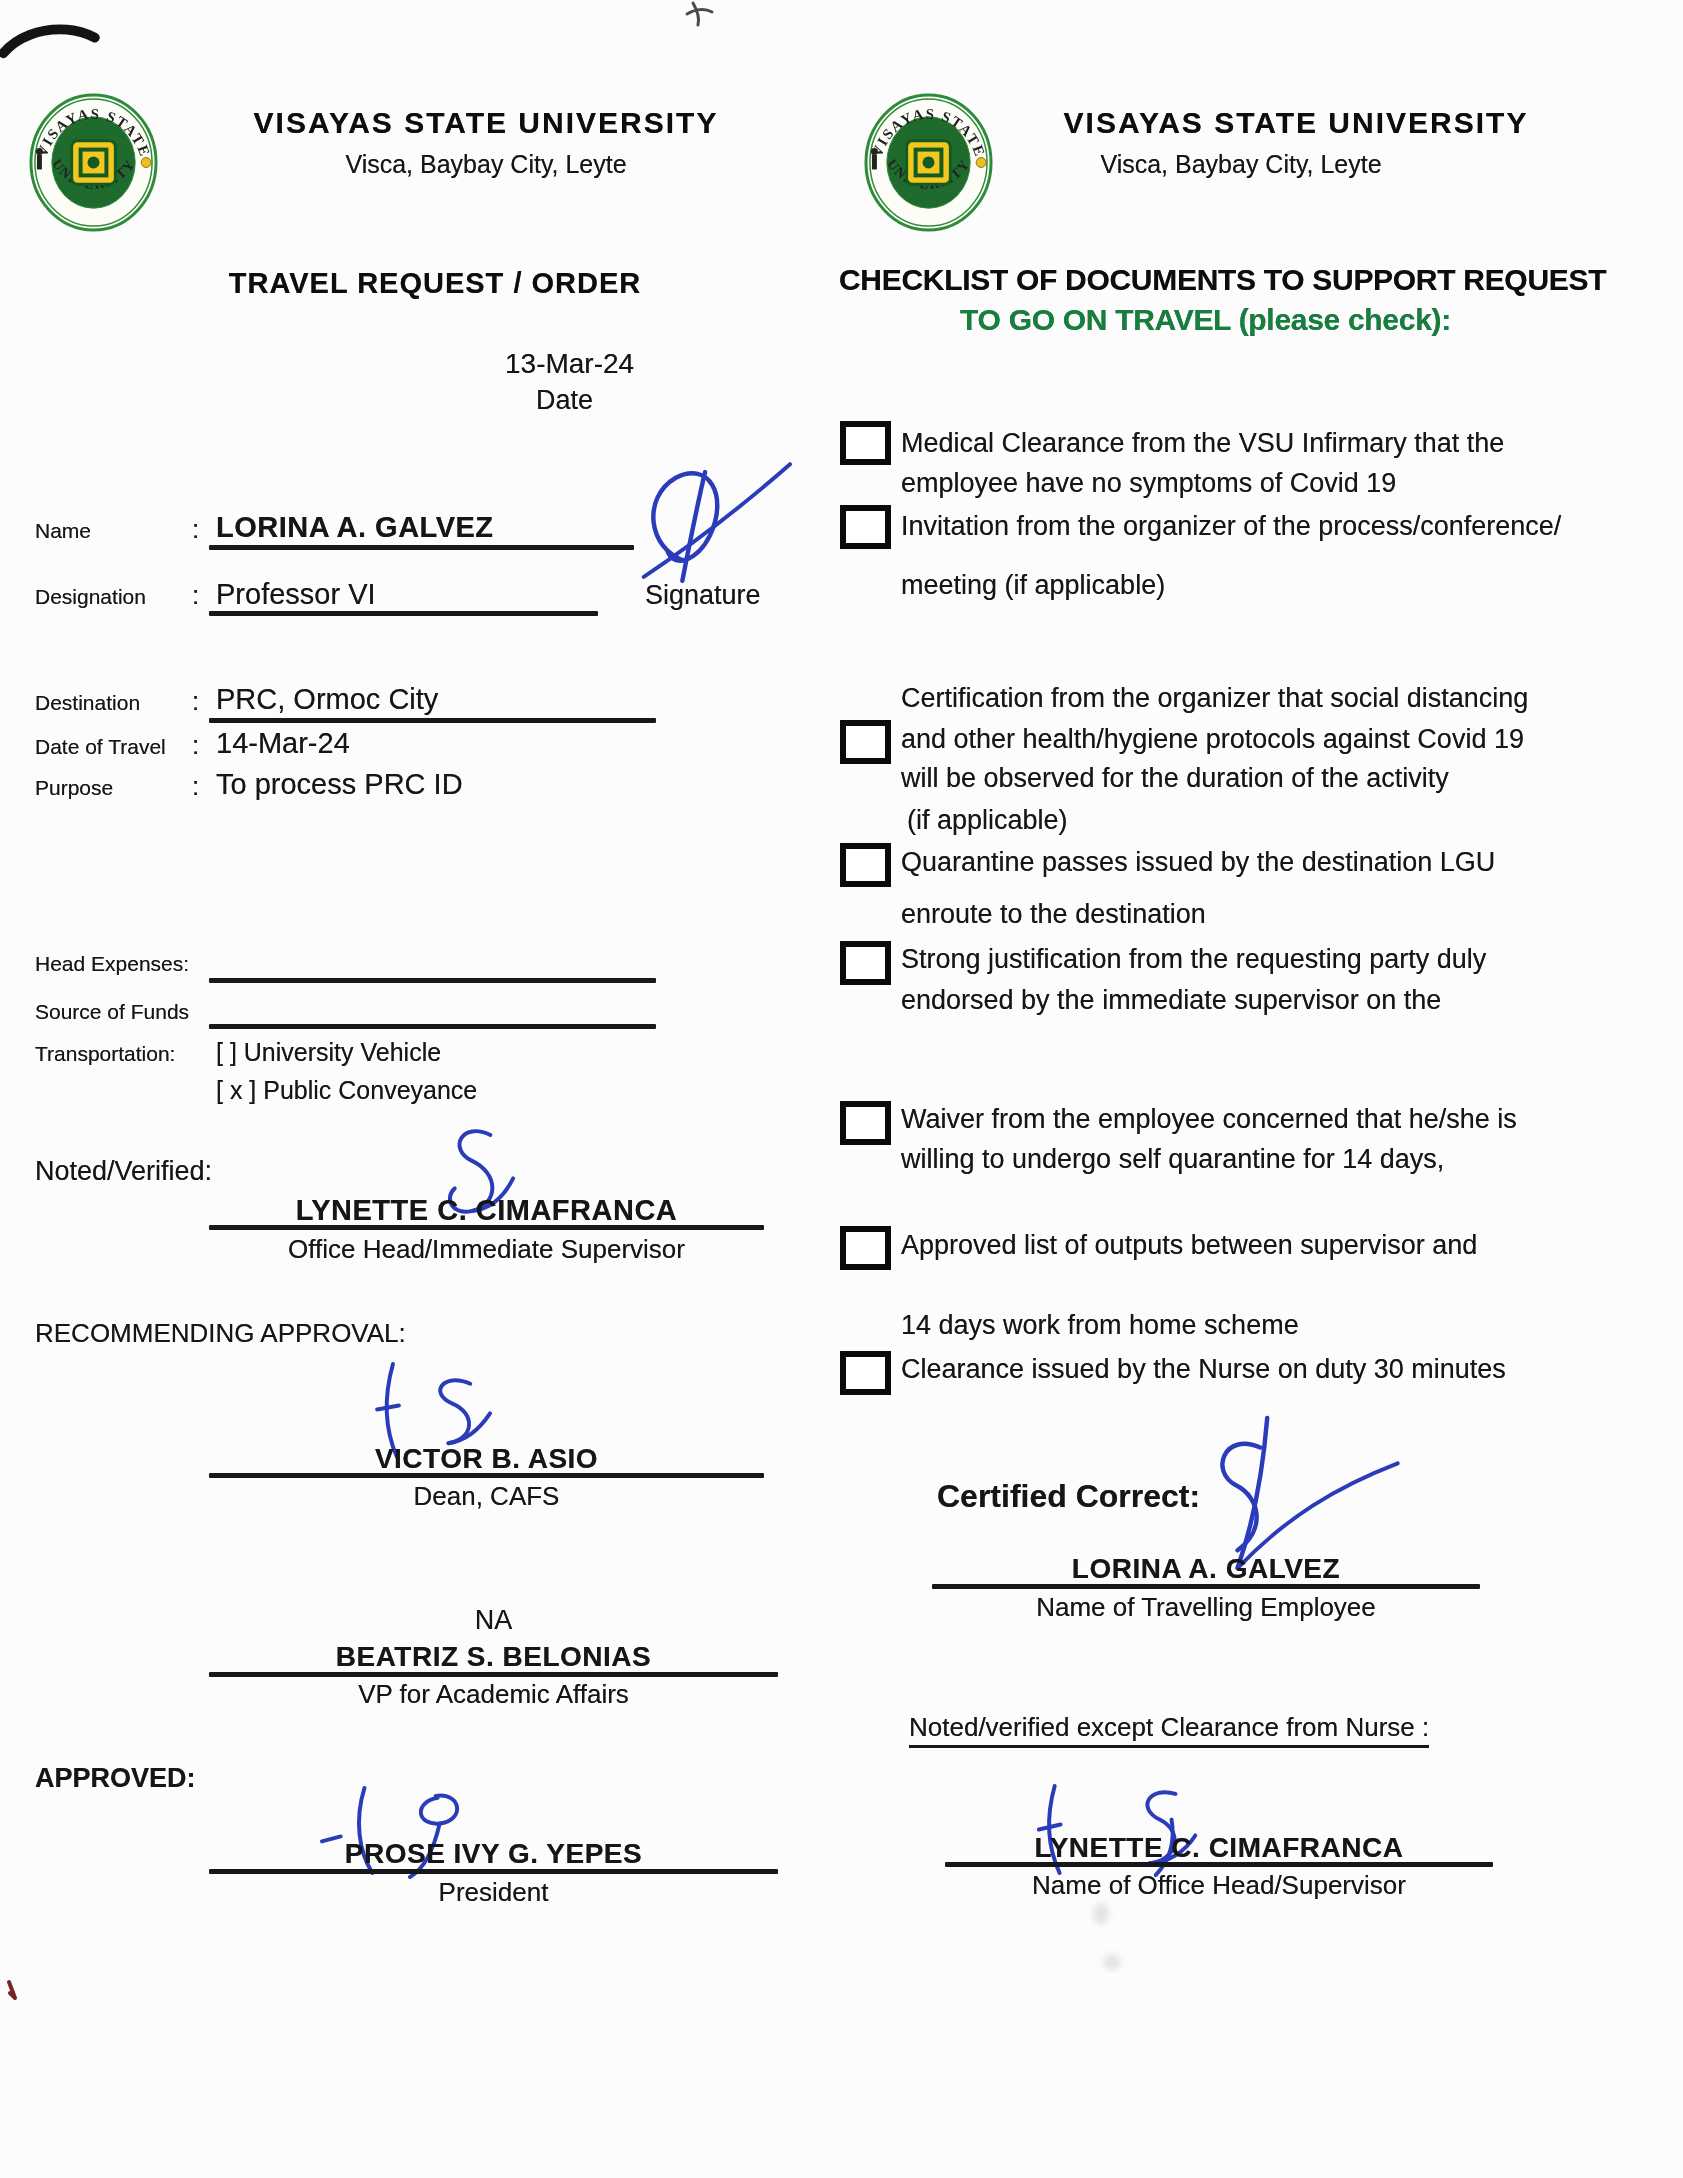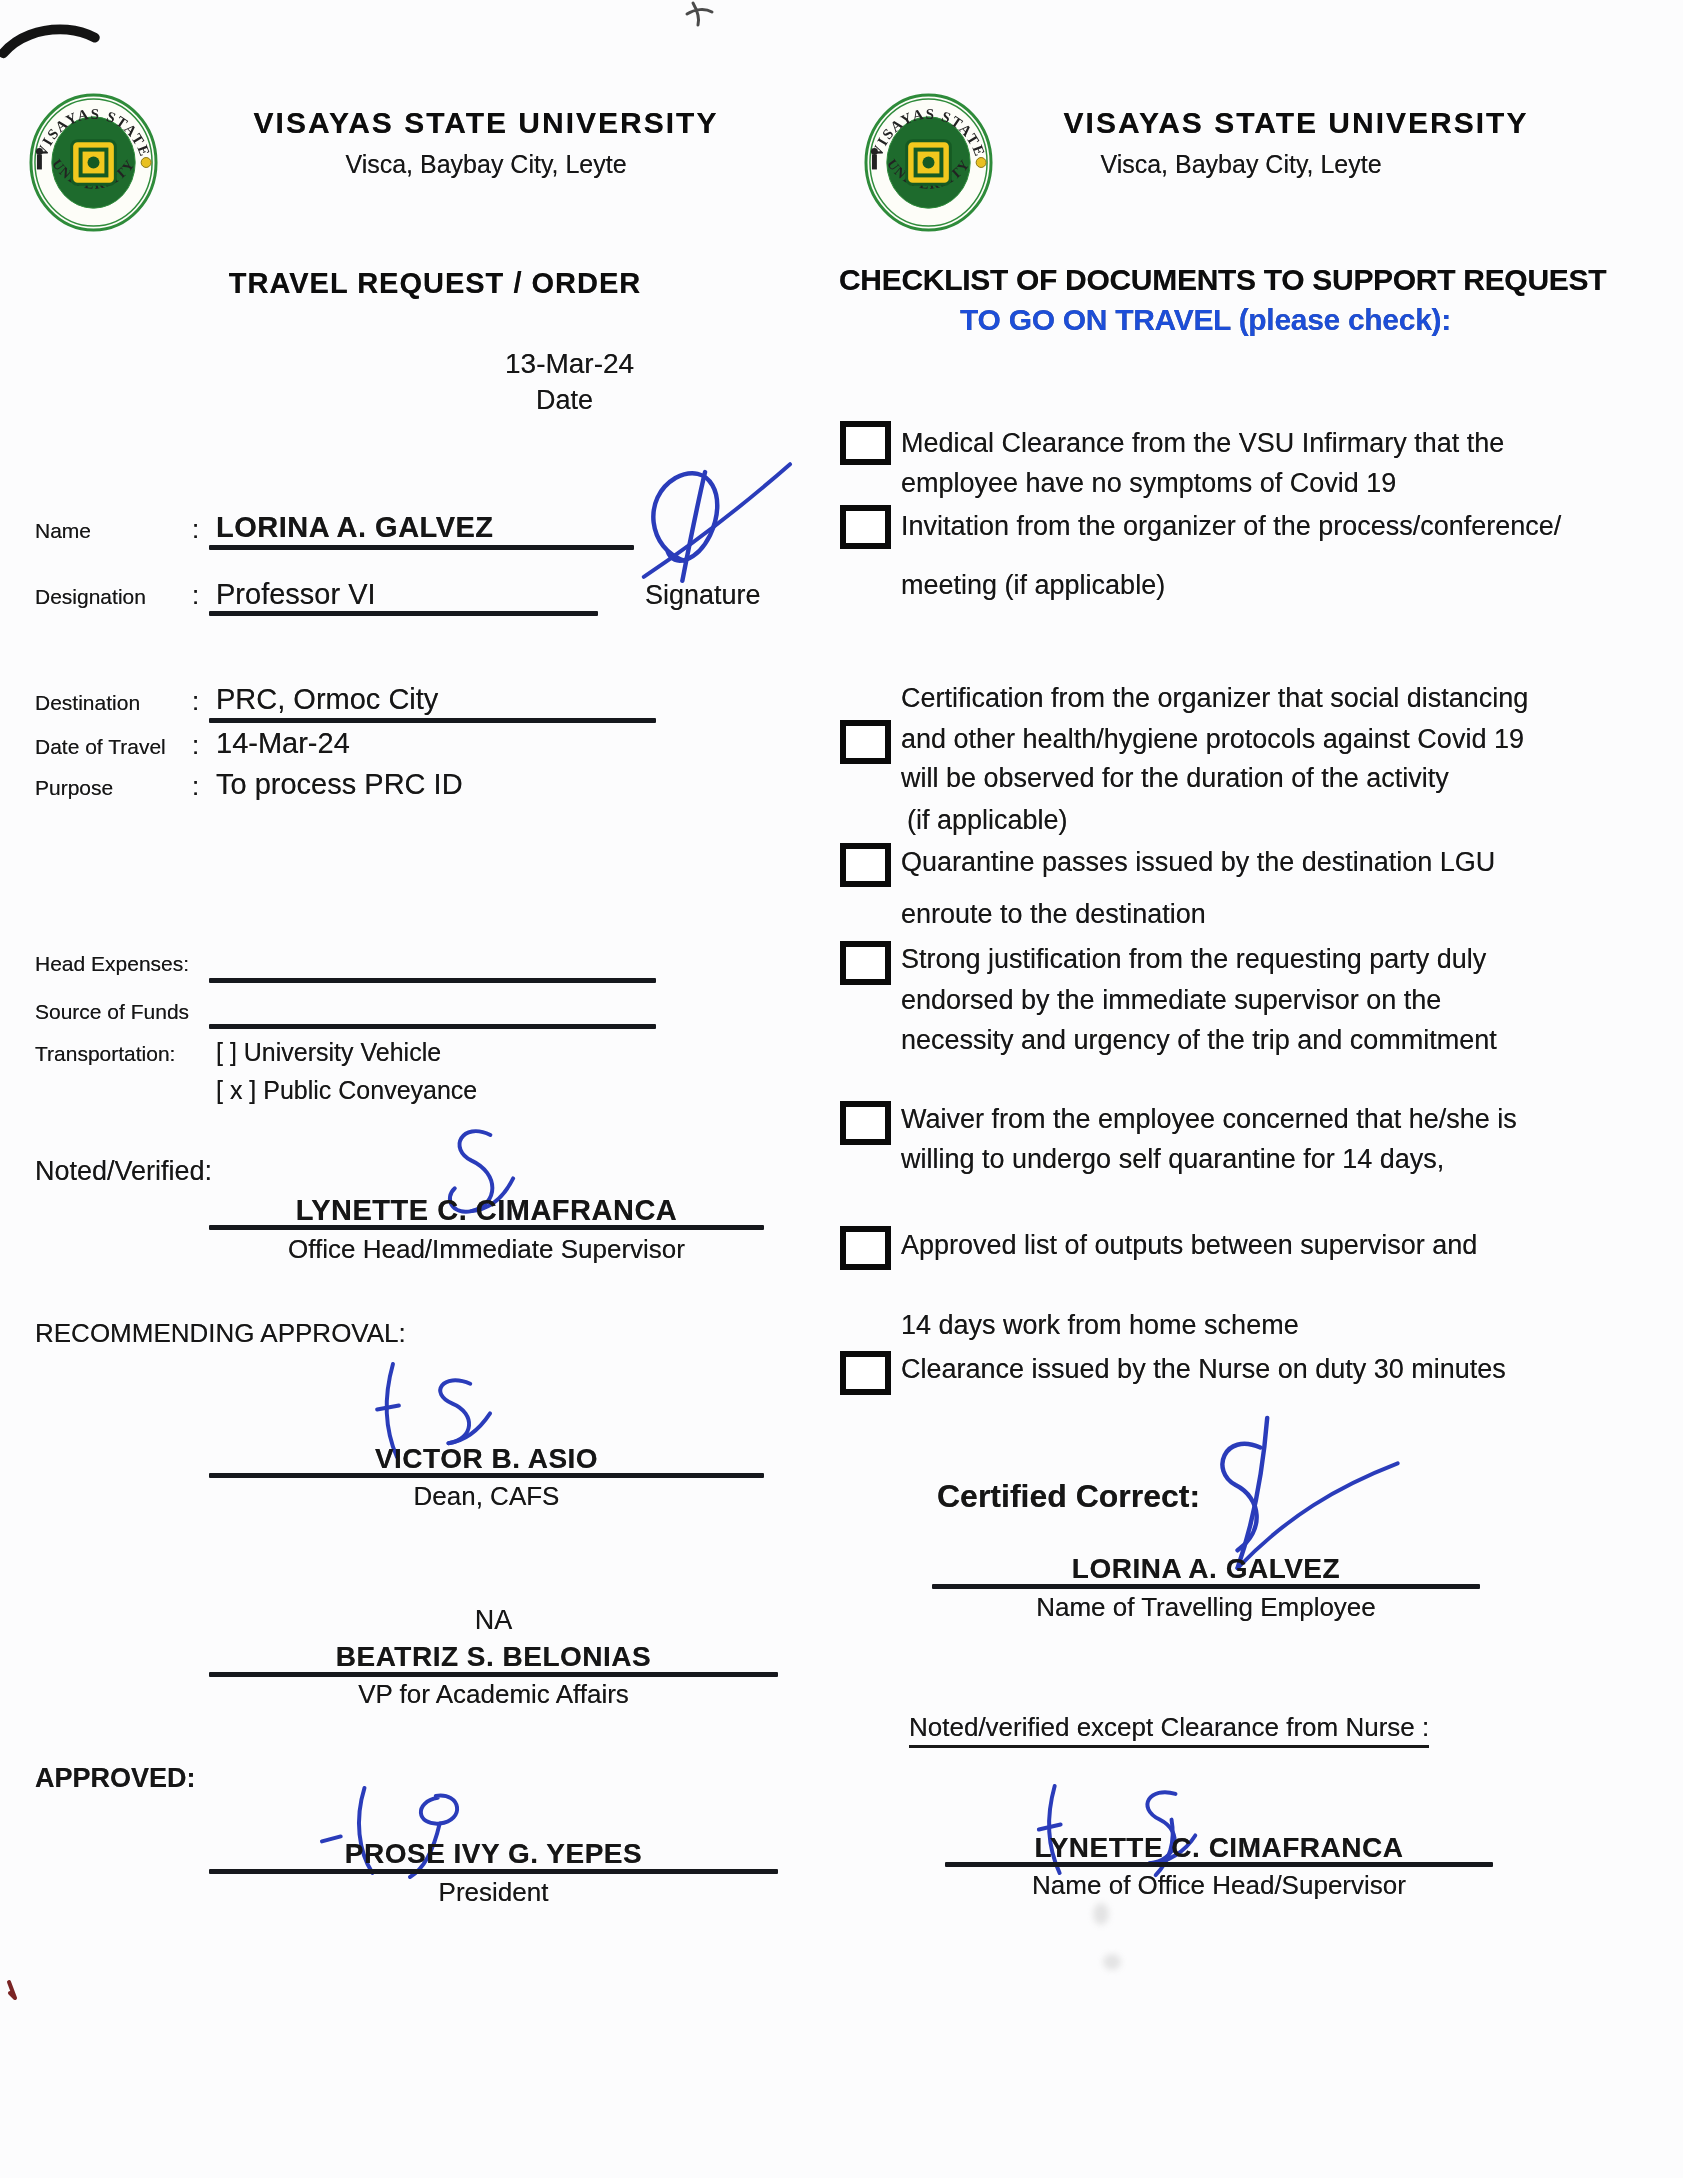--- a/index.html
+++ b/index.html
@@ -164,21 +164,21 @@
     <circle cx="66" cy="72" r="6" fill="#155a23"></circle>
     <circle cx="119" cy="72" r="5" fill="#e8c022" stroke="#8a7511" stroke-width="1"></circle>
     <rect x="9" y="64" width="5" height="15" fill="#222"></rect>
     <circle cx="11.5" cy="61" r="3.5" fill="#222"></circle>
   </svg>
 
   <div class="t b c" style="left:979px;top:106px;width:634px;font-size:30px;letter-spacing:2px;color:#0d0d0d">VISAYAS STATE UNIVERSITY</div>
   <div class="t c" style="left:924px;top:150px;width:634px;font-size:25px">Visca, Baybay City, Leyte</div>
 
   <div class="t b c" style="left:839px;top:263px;width:733px;font-size:30px;letter-spacing:-0.3px;color:#0d0d0d">CHECKLIST OF DOCUMENTS TO SUPPORT REQUEST</div>
-  <div class="t b c" style="left:839px;top:303px;width:733px;font-size:30px;letter-spacing:-0.3px;color:#1d4ed8">TO GO ON TRAVEL (please check):</div>
+  <div class="t b c" style="left:839px;top:303px;width:733px;font-size:30px;letter-spacing:-0.3px;color:#15803d">TO GO ON TRAVEL (please check):</div>
 
   <div class="cbx" style="top:421px"></div>
   <div class="cbx" style="top:505px"></div>
   <div class="cbx" style="top:720px"></div>
   <div class="cbx" style="top:843px"></div>
   <div class="cbx" style="top:941px"></div>
   <div class="cbx" style="top:1101px"></div>
   <div class="cbx" style="top:1226px"></div>
   <div class="cbx" style="top:1351px"></div>
 
@@ -187,21 +187,20 @@
   <div class="t" style="left:901px;top:511px;font-size:27px">Invitation from the organizer of the process/conference/</div>
   <div class="t" style="left:901px;top:570px;font-size:27px">meeting (if applicable)</div>
   <div class="t" style="left:901px;top:683px;font-size:27px">Certification from the organizer that social distancing</div>
   <div class="t" style="left:901px;top:724px;font-size:27px">and other health/hygiene protocols against Covid 19</div>
   <div class="t" style="left:901px;top:763px;font-size:27px">will be observed for the duration of the activity</div>
   <div class="t" style="left:907px;top:805px;font-size:27px"> (if applicable)</div>
   <div class="t" style="left:901px;top:847px;font-size:27px">Quarantine passes issued by the destination LGU</div>
   <div class="t" style="left:901px;top:899px;font-size:27px">enroute to the destination</div>
   <div class="t" style="left:901px;top:944px;font-size:27px">Strong justification from the requesting party duly</div>
   <div class="t" style="left:901px;top:985px;font-size:27px">endorsed by the immediate supervisor on the</div>
-  <div class="t" style="left:901px;top:1025px;font-size:27px">necessity and urgency of the trip and commitment</div>
   <div class="t" style="left:901px;top:1104px;font-size:27px">Waiver from the employee concerned that he/she is</div>
   <div class="t" style="left:901px;top:1144px;font-size:27px">willing to undergo self quarantine for 14 days,</div>
   <div class="t" style="left:901px;top:1230px;font-size:27px">Approved list of outputs between supervisor and</div>
   <div class="t" style="left:901px;top:1310px;font-size:27px">14 days work from home scheme</div>
   <div class="t" style="left:901px;top:1354px;font-size:27px">Clearance issued by the Nurse on duty 30 minutes</div>
 
   <div class="t b" style="left:937px;top:1479px;font-size:32px">Certified Correct:</div>
   <svg class="sig" style="left:1166px;top:1406px" width="238" height="168" viewBox="0 0 240 170">
     <path d="M95,42 C58,26 44,66 70,80 C96,93 100,126 72,146" stroke-width="4.5"></path>
     <path d="M102,12 C98,62 88,118 72,164" stroke-width="4.5"></path>

